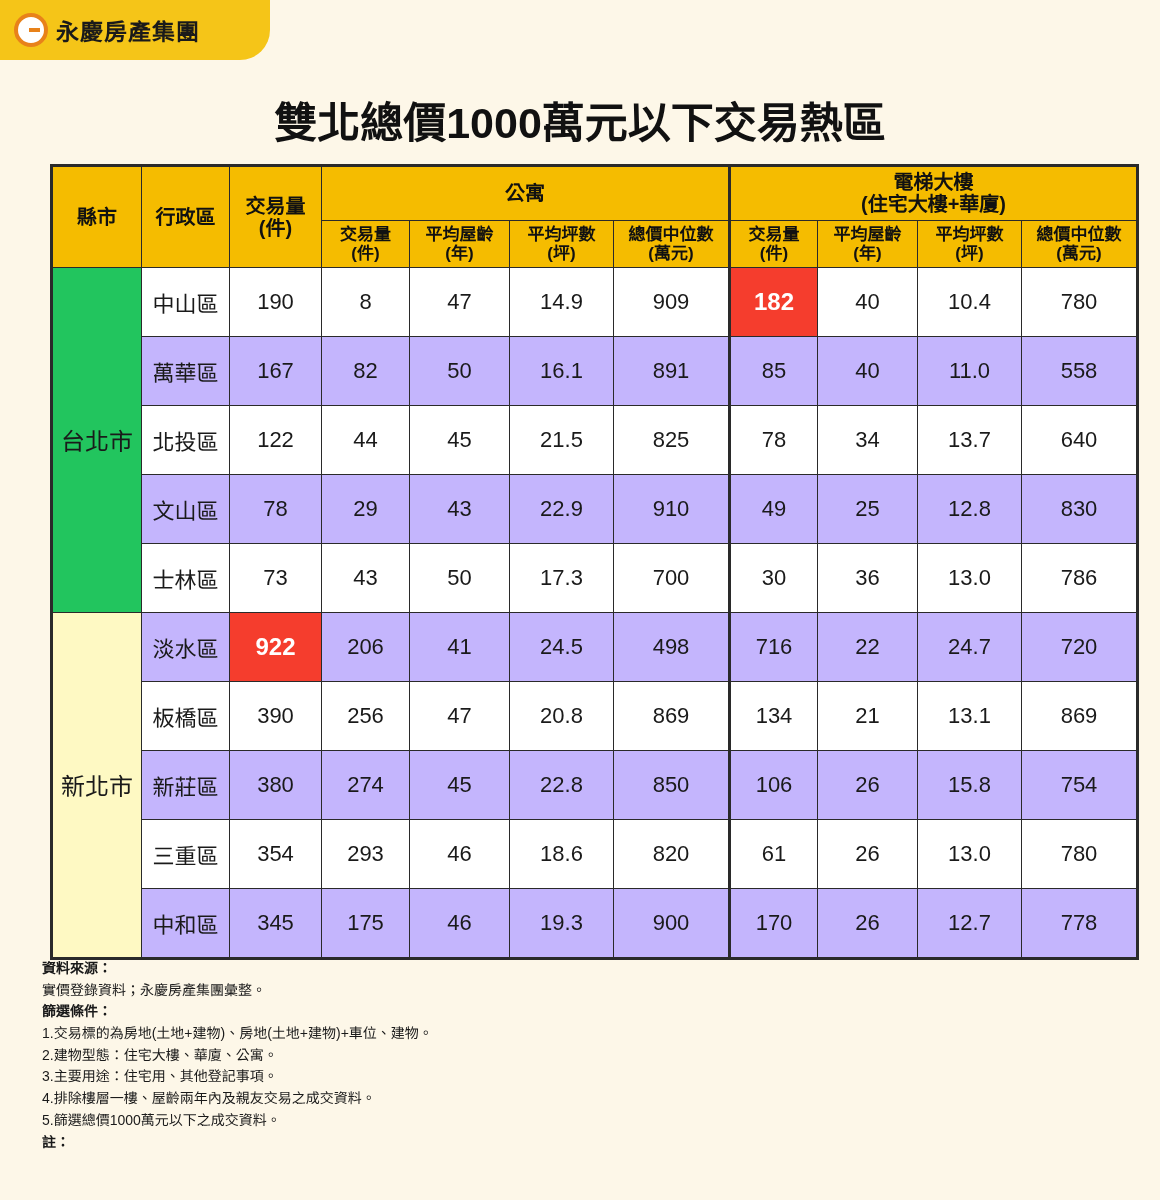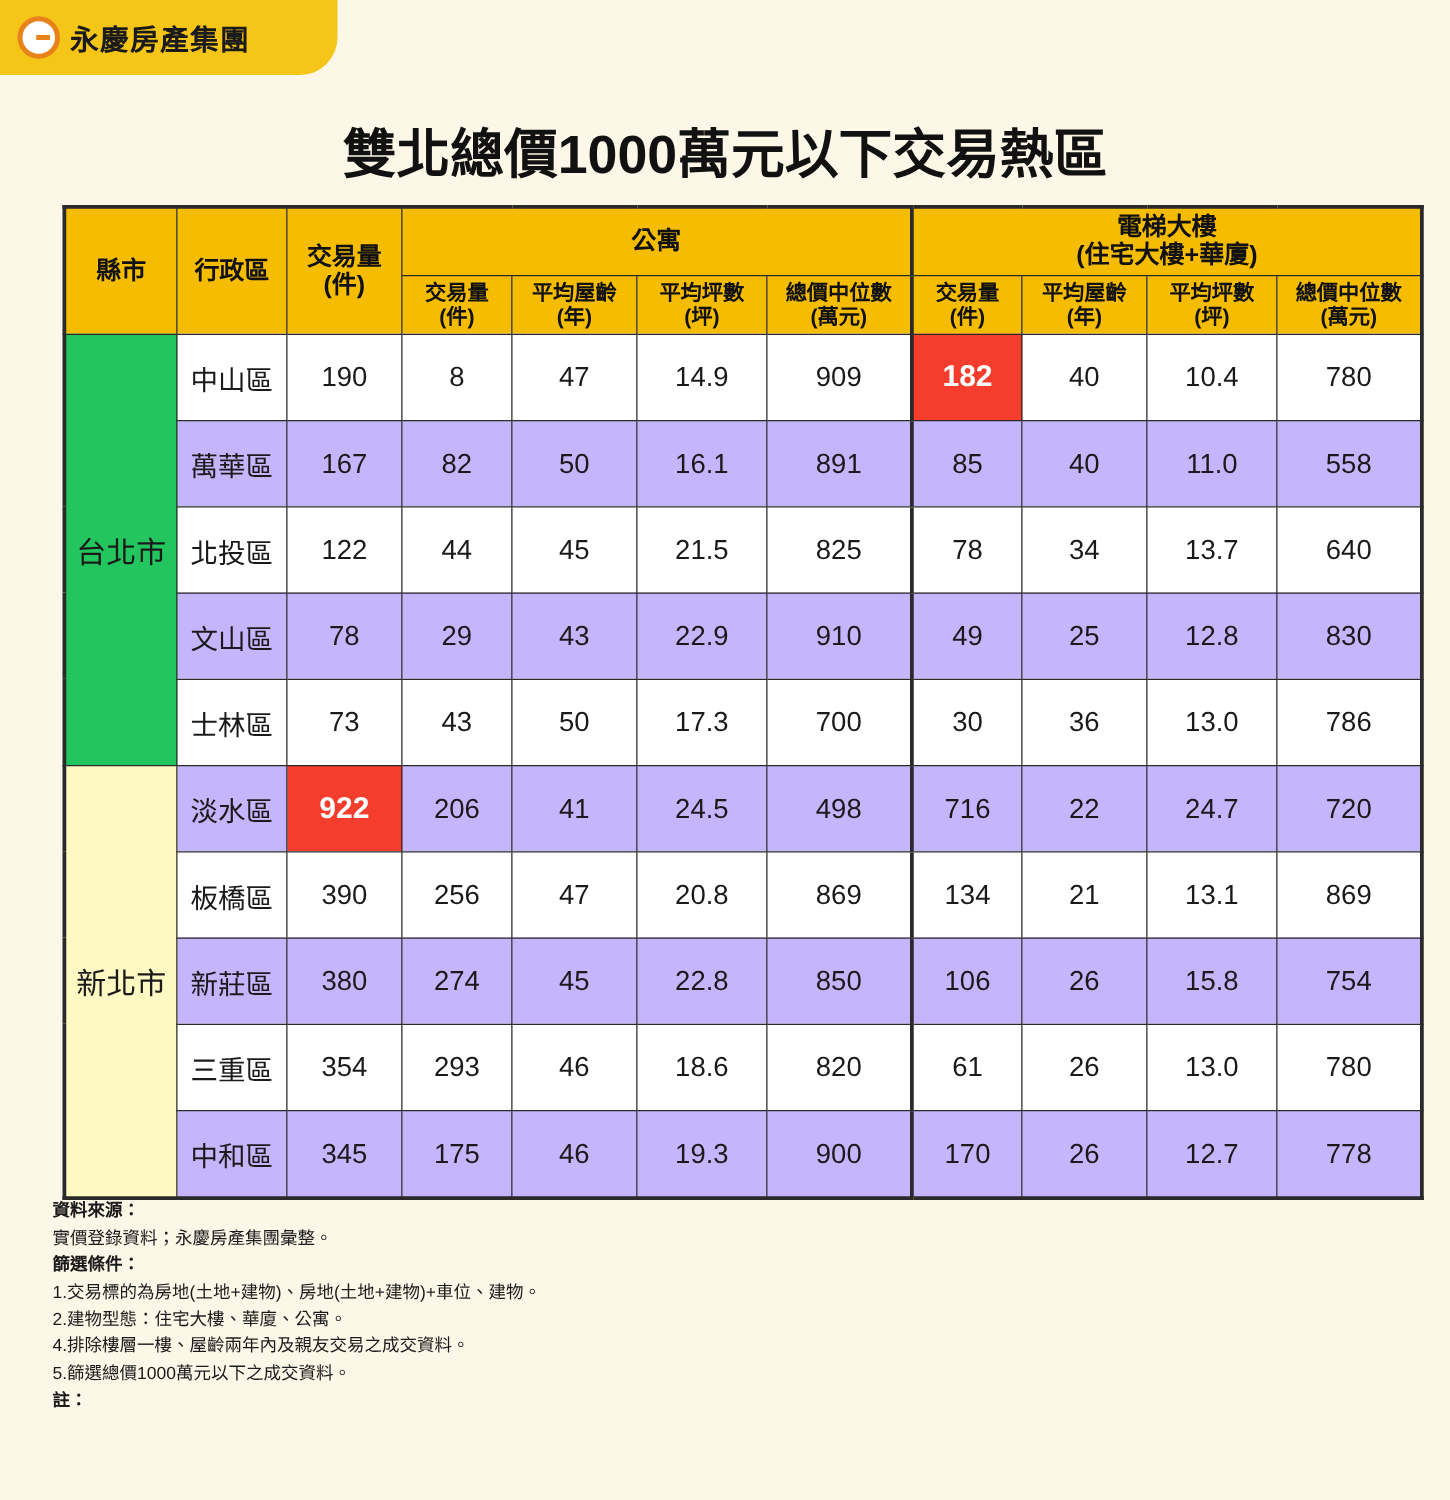--- a/index.html
+++ b/index.html
@@ -344,16 +344,17 @@
       </tbody>
   </table>
 </div>
 
 <div class="notes">
   <p class="lbl">資料來源：</p>
   <p>實價登錄資料；永慶房產集團彙整。</p>
   <p class="lbl">篩選條件：</p>
   <p>1.交易標的為房地(土地+建物)、房地(土地+建物)+車位、建物。</p>
   <p>2.建物型態：住宅大樓、華廈、公寓。</p>
+  <p>3.主要用途：住宅用、其他登記事項。</p>
   <p>4.排除樓層一樓、屋齡兩年內及親友交易之成交資料。</p>
   <p>5.篩選總價1000萬元以下之成交資料。</p>
   <p class="lbl">註：</p>
 </div>
 
 </body></html>

